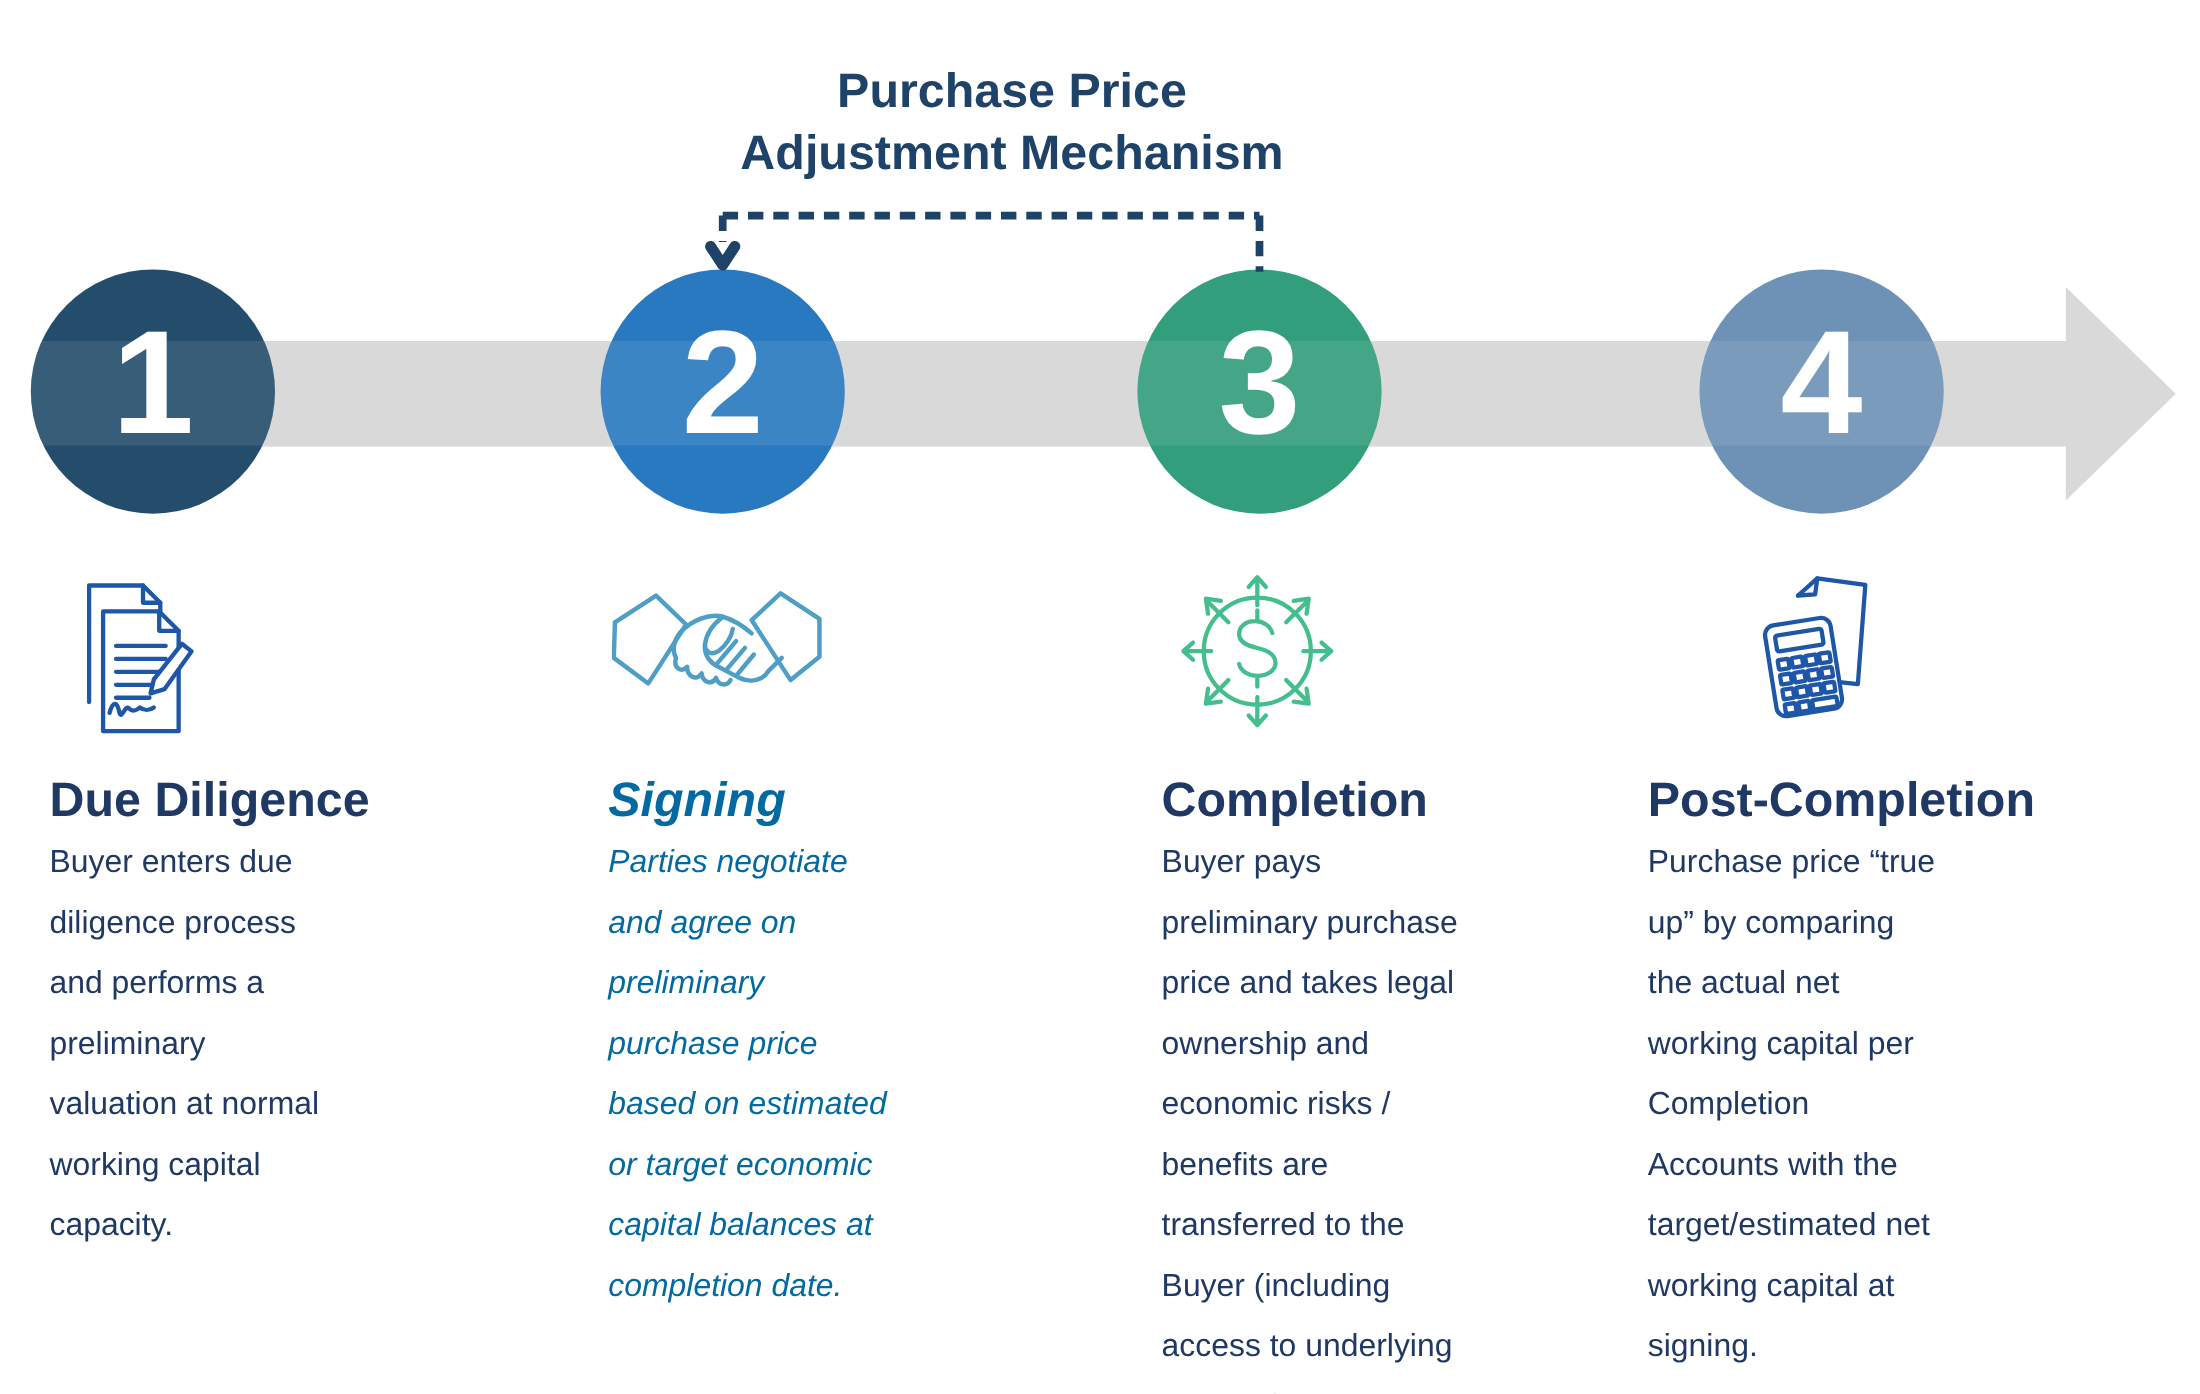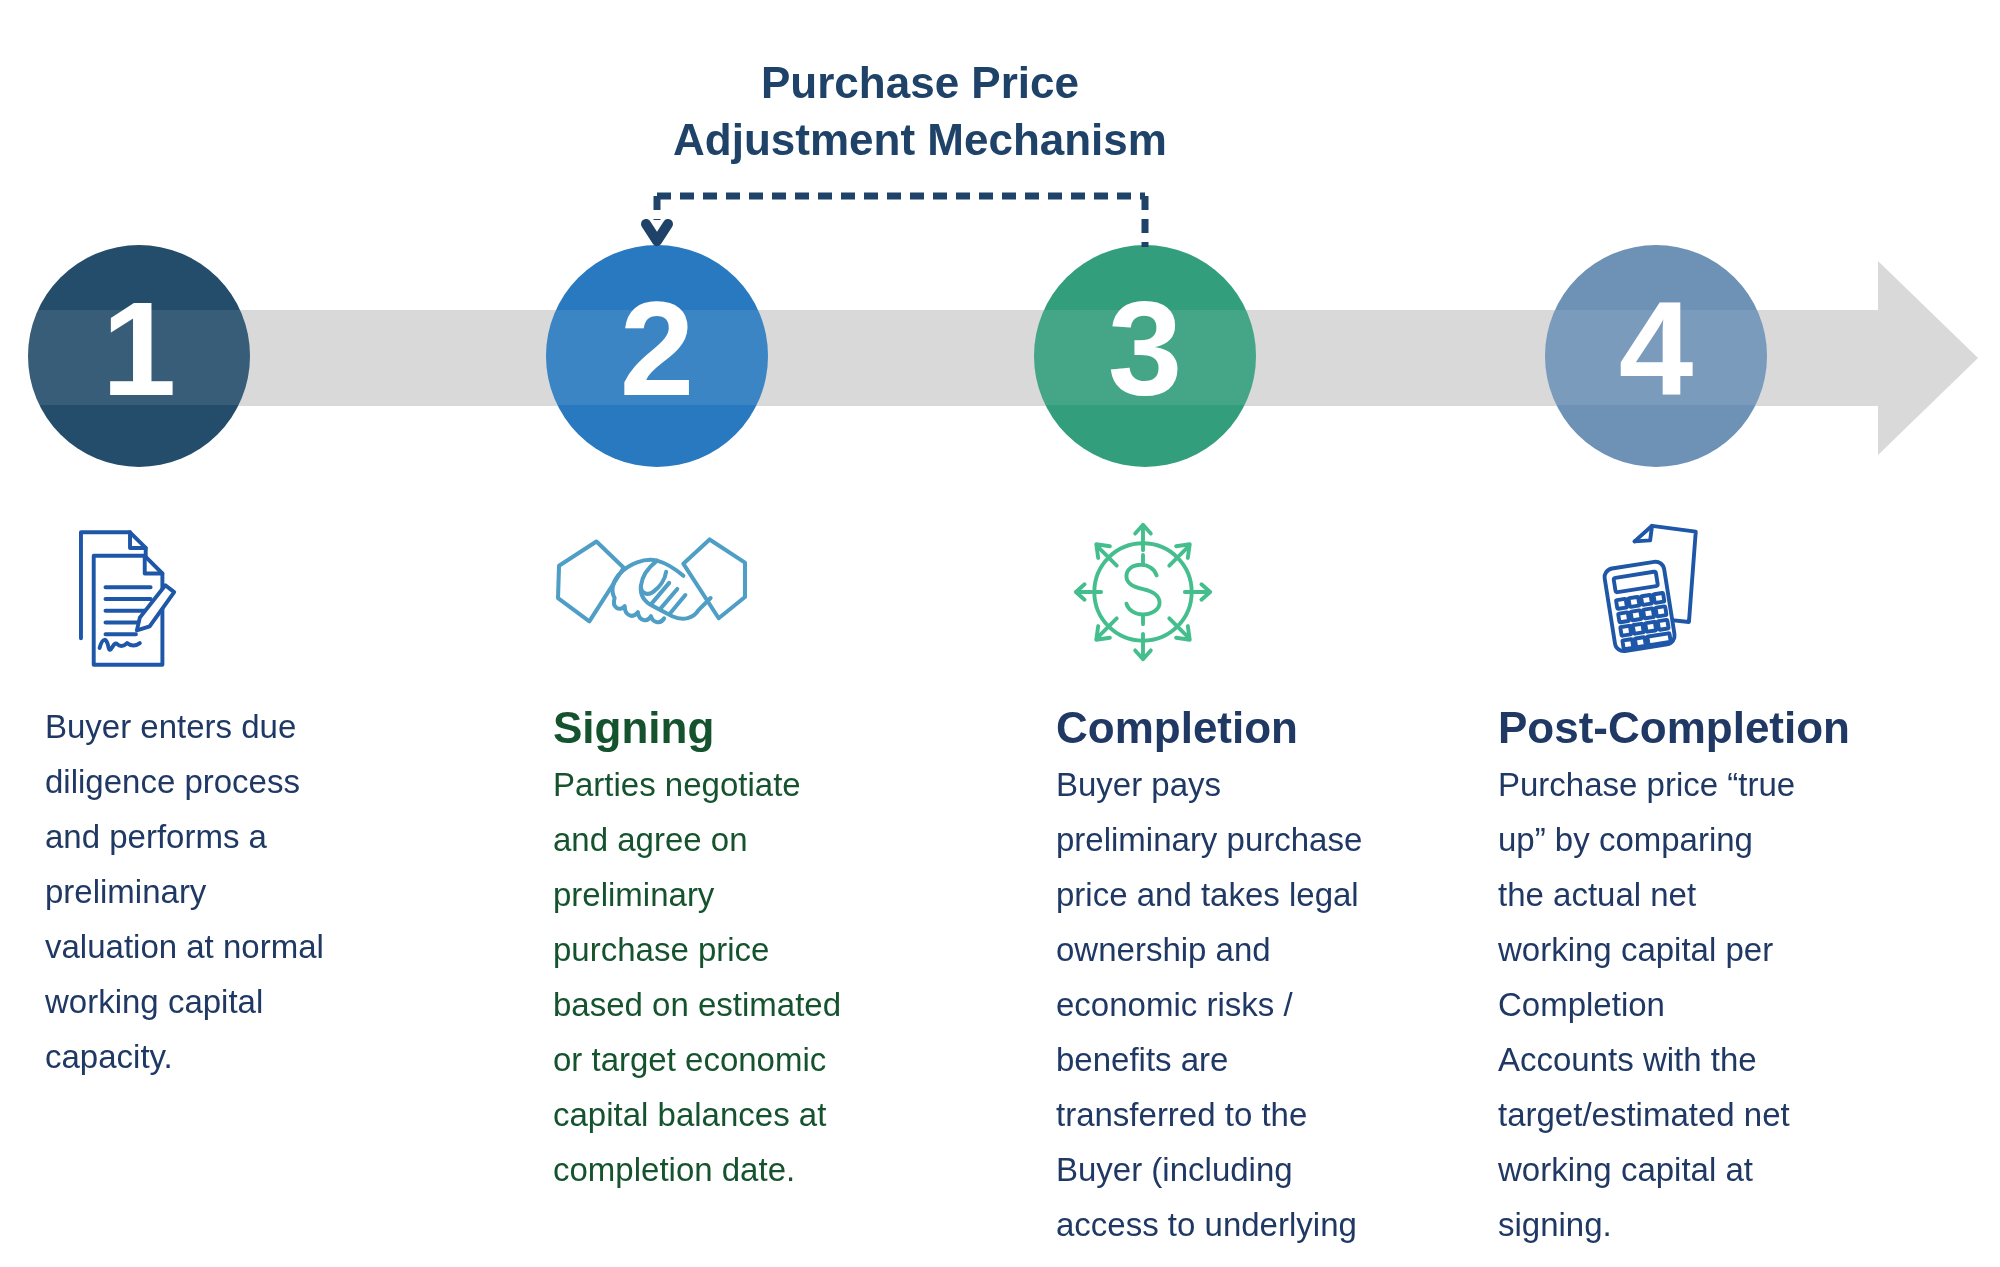--- a/index.html
+++ b/index.html
@@ -38,21 +38,21 @@
   svg.icon{position:absolute;z-index:2;}
   svg.icon *{fill:none;stroke-width:4;stroke-linecap:round;stroke-linejoin:round;}
   svg.icon .fillwhite{fill:#ffffff;}
   .pos-i1{left:79px;top:482px;}
   .pos-i2{left:556px;top:486px;}
   .pos-i3{left:1069px;top:470px;}
   .pos-i4{left:1594px;top:472px;}
   
   .step-text{position:absolute;top:651px;color:#1F3864;z-index:2;}
   .step-text h3{margin:0;font-size:44px;line-height:58px;font-weight:bold;}
-  .step-text p{margin:0;font-size:33px;line-height:55px;white-space:pre-line;}
+  .step-text p{margin:0;font-size:29px;line-height:55px;white-space:pre-line;}
   .pos-t1{left:45px;width:480px;}
   .pos-t2{left:553px;width:480px;}
   .pos-t3{left:1056px;width:490px;}
   .pos-t4{left:1498px;width:438px;}
 </style>
 </head>
 <body>
 
 <div id="canvas">
 
@@ -137,29 +137,30 @@
       <rect x="36" y="107" width="10" height="9" rx="1"></rect>
       <rect x="49" y="107" width="10" height="9" rx="1"></rect>
       <rect x="62" y="107" width="10" height="9" rx="1"></rect>
       <rect x="23" y="121" width="10" height="9" rx="1"></rect>
       <rect x="36" y="121" width="10" height="9" rx="1"></rect>
       <rect x="49" y="121" width="23" height="9" rx="1"></rect>
     </g>
   </svg>
 
   <div class="step-text pos-t1" style="color: rgb(31, 56, 100);">
+    <h3>Due Diligence</h3>
     <p>Buyer enters due
 diligence process
 and performs a
 preliminary
 valuation at normal
 working capital
 capacity.</p>
   </div>
-  <div class="step-text pos-t2" style="color: #14532d;">
+  <div class="step-text pos-t2" style="color: #0369a1; font-style: italic;">
     <h3>Signing</h3>
     <p>Parties negotiate
 and agree on
 preliminary
 purchase price
 based on estimated
 or target economic
 capital balances at
 completion date.</p>
   </div>

